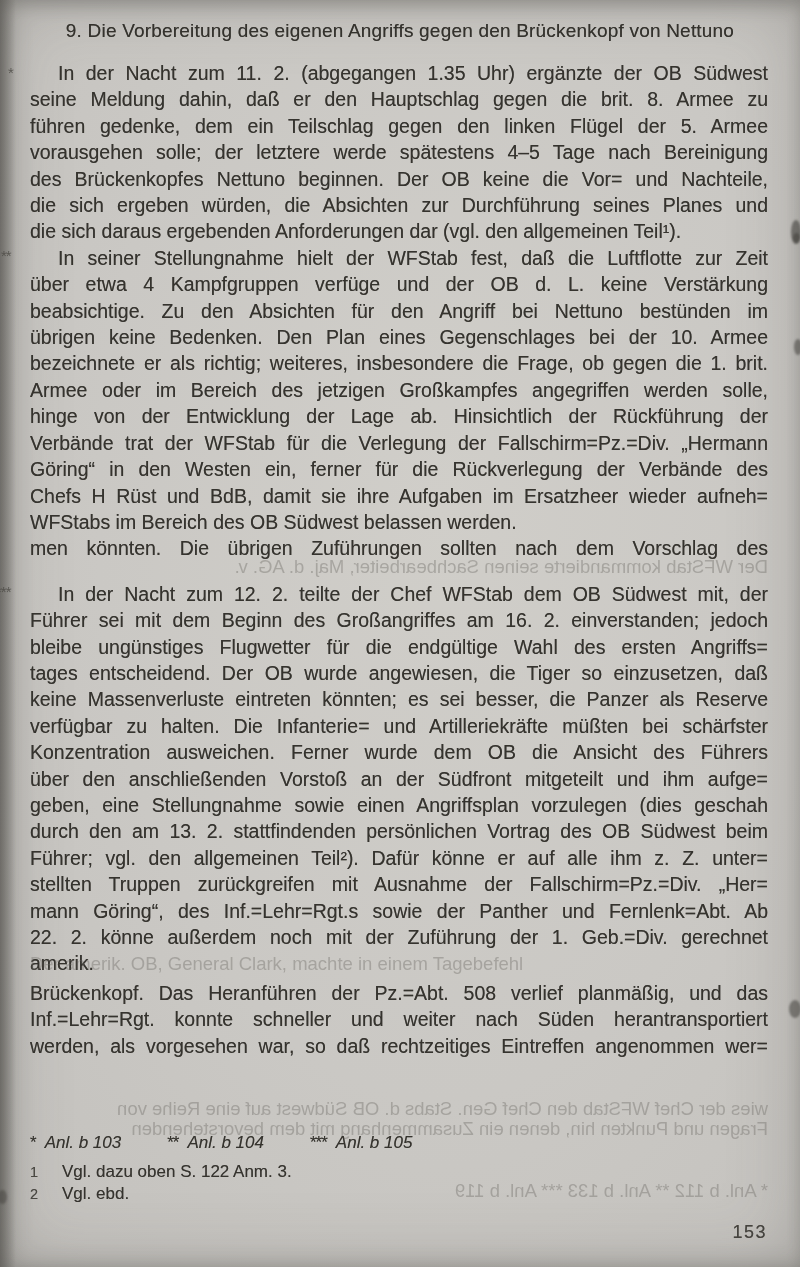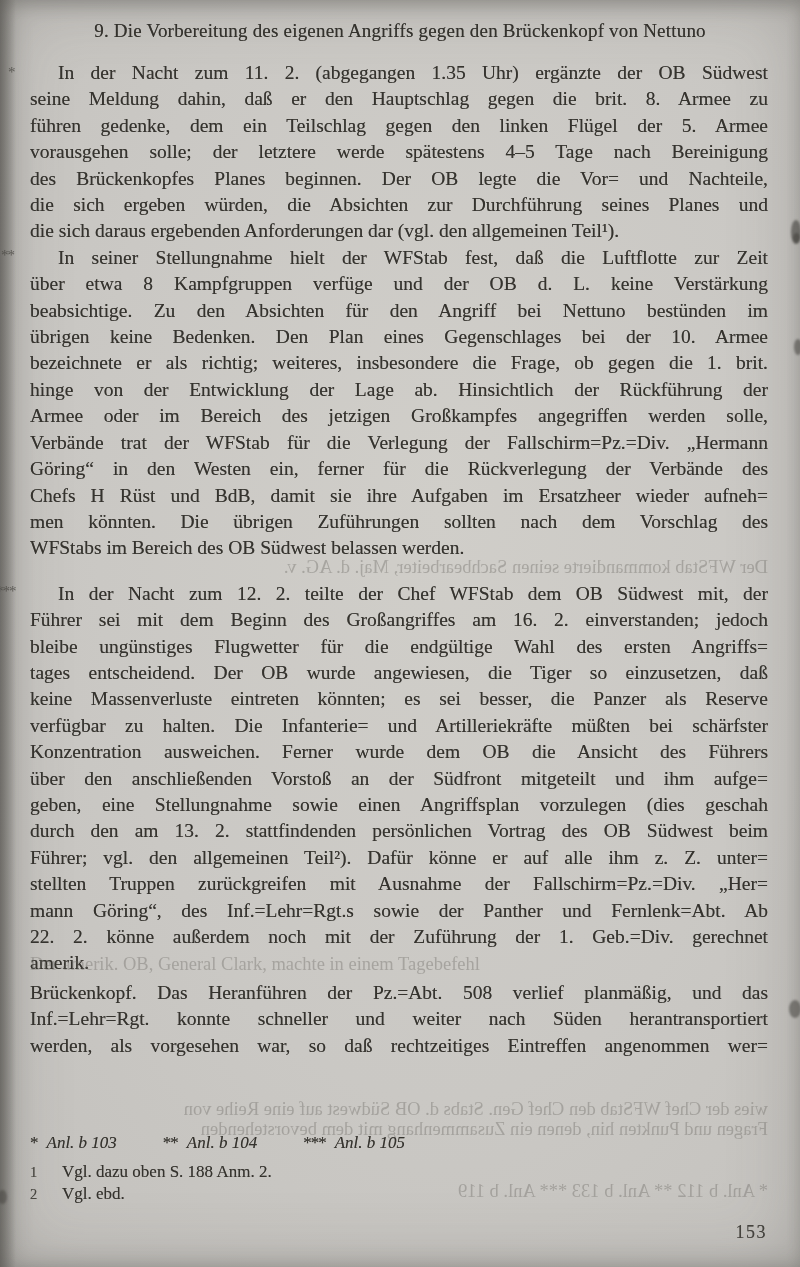--- a/index.html
+++ b/index.html
@@ -4,21 +4,21 @@
 <style>
   html,body{margin:0;padding:0;background:#b7b5b1;}
   .page{
     position:relative;
     width:800px;height:1267px;
     margin:0 auto;
     overflow:hidden;
     background:
       radial-gradient(ellipse at 55% 40%, #d0cec9 0%, #cac8c4 55%, #c3c1bd 100%);
     box-shadow: inset 0 0 70px rgba(82,80,75,.28), inset 10px 0 22px rgba(70,68,63,.30), inset 0 6px 14px rgba(80,78,73,.18);
-    font-family:Liberation Serif, serif;
+    font-family:Liberation Sans, sans-serif;
     color:#35332e;
   }
   .edge-strip{
     position:absolute;left:0;top:0;bottom:0;width:16px;
     background:linear-gradient(to right, rgba(58,56,52,.42), rgba(58,56,52,0));
     pointer-events:none;
   }
   .heading{
     position:absolute;top:20px;left:40px;width:720px;
     text-align:center;
@@ -82,37 +82,37 @@
   <div class="edge-strip"></div>
 
   <div class="heading">9. Die Vorbereitung des eigenen Angriffs gegen den Brückenkopf von Nettuno</div>
 
   <div class="text-block">
       <div class="para">
         <div class="line first">In der Nacht zum 11. 2. (abgegangen 1.35 Uhr) ergänzte der OB Südwest</div>
         <div class="line">seine Meldung dahin, daß er den Hauptschlag gegen die brit. 8. Armee zu</div>
         <div class="line">führen gedenke, dem ein Teilschlag gegen den linken Flügel der 5. Armee</div>
         <div class="line">vorausgehen solle; der letztere werde spätestens 4–5 Tage nach Bereinigung</div>
-        <div class="line">des Brückenkopfes Planes beginnen. Der OB legte die Vor= und Nachteile,</div>
+        <div class="line">des Brückenkopfes Nettuno beginnen. Der OB keine die Vor= und Nachteile,</div>
         <div class="line">die sich ergeben würden, die Absichten zur Durchführung seines Planes und</div>
         <div class="line last">die sich daraus ergebenden Anforderungen dar (vgl. den allgemeinen Teil¹).</div>
       </div>
       <div class="para">
         <div class="line first">In seiner Stellungnahme hielt der WFStab fest, daß die Luftflotte zur Zeit</div>
-        <div class="line">über etwa 8 Kampfgruppen verfüge und der OB d. L. keine Verstärkung</div>
+        <div class="line">über etwa 4 Kampfgruppen verfüge und der OB d. L. keine Verstärkung</div>
         <div class="line">beabsichtige. Zu den Absichten für den Angriff bei Nettuno bestünden im</div>
         <div class="line">übrigen keine Bedenken. Den Plan eines Gegenschlages bei der 10. Armee</div>
         <div class="line">bezeichnete er als richtig; weiteres, insbesondere die Frage, ob gegen die 1. brit.</div>
+        <div class="line">Armee oder im Bereich des jetzigen Großkampfes angegriffen werden solle,</div>
         <div class="line">hinge von der Entwicklung der Lage ab. Hinsichtlich der Rückführung der</div>
-        <div class="line">Armee oder im Bereich des jetzigen Großkampfes angegriffen werden solle,</div>
         <div class="line">Verbände trat der WFStab für die Verlegung der Fallschirm=Pz.=Div. „Hermann</div>
         <div class="line">Göring“ in den Westen ein, ferner für die Rückverlegung der Verbände des</div>
         <div class="line">Chefs H Rüst und BdB, damit sie ihre Aufgaben im Ersatzheer wieder aufneh=</div>
+        <div class="line last">WFStabs im Bereich des OB Südwest belassen werden.</div>
         <div class="line">men könnten. Die übrigen Zuführungen sollten nach dem Vorschlag des</div>
-        <div class="line last">WFStabs im Bereich des OB Südwest belassen werden.</div>
       </div>
       <div class="para">
         <div class="line first">In der Nacht zum 12. 2. teilte der Chef WFStab dem OB Südwest mit, der</div>
         <div class="line">Führer sei mit dem Beginn des Großangriffes am 16. 2. einverstanden; jedoch</div>
         <div class="line">bleibe ungünstiges Flugwetter für die endgültige Wahl des ersten Angriffs=</div>
         <div class="line">tages entscheidend. Der OB wurde angewiesen, die Tiger so einzusetzen, daß</div>
         <div class="line">keine Massenverluste eintreten könnten; es sei besser, die Panzer als Reserve</div>
         <div class="line">verfügbar zu halten. Die Infanterie= und Artilleriekräfte müßten bei schärfster</div>
         <div class="line">Konzentration ausweichen. Ferner wurde dem OB die Ansicht des Führers</div>
         <div class="line">über den anschließenden Vorstoß an der Südfront mitgeteilt und ihm aufge=</div>
@@ -141,21 +141,21 @@
       <div class="ghost mirrored" style="top: 556px;">Der WFStab kommandierte seinen Sachbearbeiter, Maj. d. AG. v.</div>
       <div class="ghost" style="top: 953px;">Der amerik. OB, General Clark, machte in einem Tagebefehl</div>
       <div class="ghost mirrored" style="top: 1098px;">wies der Chef WFStab den Chef Gen. Stabs d. OB Südwest auf eine Reihe von</div>
       <div class="ghost mirrored" style="top: 1118px;">Fragen und Punkten hin, denen ein Zusammenhang mit dem bevorstehenden</div>
       <div class="ghost mirrored" style="top: 1180px;">* Anl. b 112      ** Anl. b 133      *** Anl. b 119</div>
     </div>
 
   <div class="footnotes">
     <div class="annex-line"><span class="annex-item"><span class="marker">*</span><span class="ref">Anl. b 103</span></span><span class="annex-item"><span class="marker">**</span><span class="ref">Anl. b 104</span></span><span class="annex-item"><span class="marker">***</span><span class="ref">Anl. b 105</span></span></div>
     <div>
-        <div class="note-row"><span class="note-num">1</span><span>Vgl. dazu oben S. 188 Anm. 2.</span></div>
+        <div class="note-row"><span class="note-num">1</span><span>Vgl. dazu oben S. 122 Anm. 3.</span></div>
         <div class="note-row"><span class="note-num">2</span><span>Vgl. ebd.</span></div>
       </div>
   </div>
 
   <div class="page-number">153</div>
 
   <div class="smudge s1"></div>
   <div class="smudge s5"></div>
   <div class="smudge s2"></div>
   <div class="smudge s3"></div>

